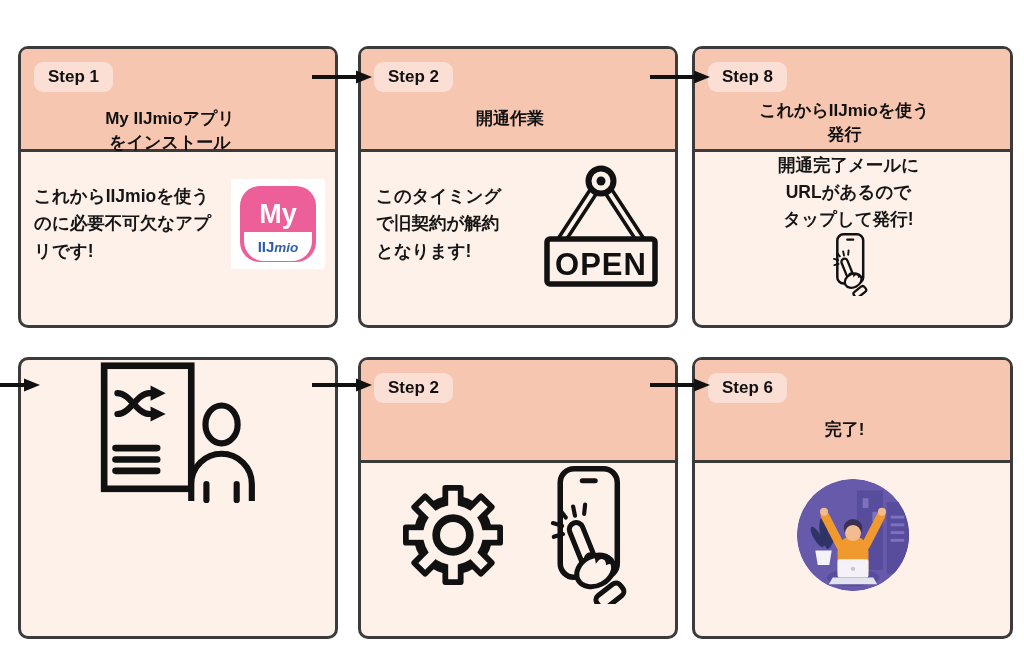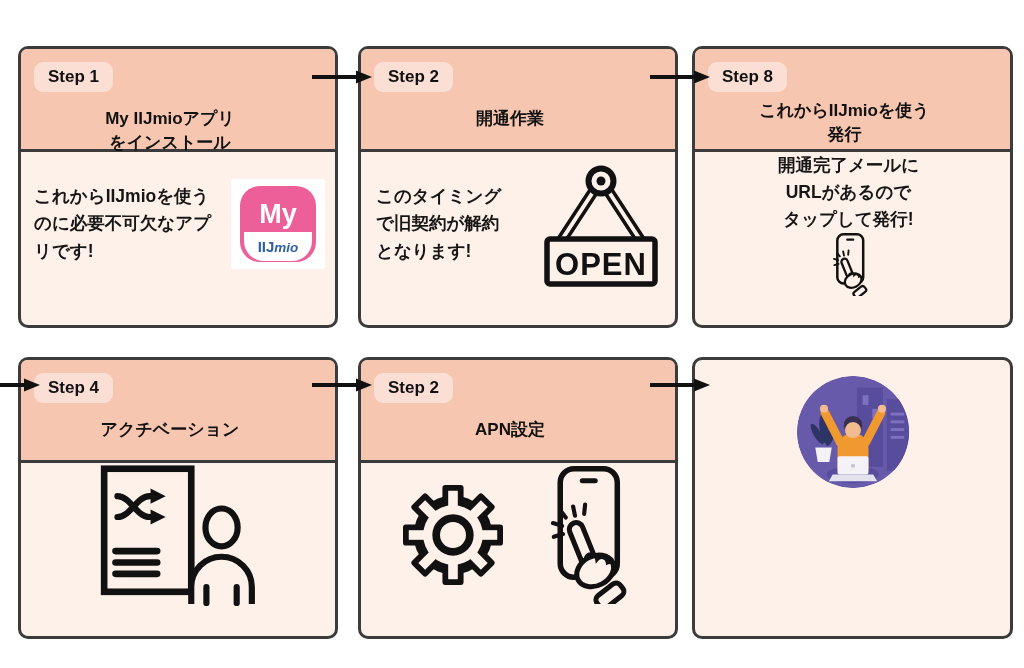--- a/index.html
+++ b/index.html
@@ -125,24 +125,20 @@
           </g>
         <path d="M50,99 a6.5,6.5 0 0 1 12,2.5 a6.5,6.5 0 0 1 11.5,3.5 a6.5,6.5 0 0 1 9,6" class="st-ink" stroke-width="4"></path>
         <g transform="translate(76,141) rotate(-38)">
             <rect x="-16" y="-8" width="32" height="16" rx="6" class="hollow" stroke-width="5.5"></rect>
           </g>
       </svg>
     </div>
   </section>
 
   <section class="card" style="left:18px;top:357px;width:320px;">
-    <header class="card-header">
-      <span class="badge">Step 4</span>
-      <h2 class="card-title">アクチベーション</h2>
-    </header>
     <div class="card-body body-4">
       <svg width="182" height="142" viewBox="0 0 180 150">
         <rect x="12" y="5" width="92" height="130" class="st-ink" stroke-width="7"></rect>
         <path d="M26,34 C40,34 46,56 60,56 L63,56" class="st-ink" stroke-width="6.5"></path>
         <polygon points="61,48 77,56 61,64" class="fill-ink"></polygon>
         <path d="M26,56 C40,56 46,34 60,34 L63,34" class="st-ink" stroke-width="6.5"></path>
         <polygon points="61,26 77,34 61,42" class="fill-ink"></polygon>
         <line x1="24" y1="92" x2="68" y2="92" class="st-ink" stroke-width="7"></line>
         <line x1="24" y1="104" x2="68" y2="104" class="st-ink" stroke-width="7"></line>
         <line x1="24" y1="116" x2="68" y2="116" class="st-ink" stroke-width="7"></line>
@@ -150,21 +146,20 @@
         <ellipse cx="136" cy="67" rx="17" ry="20" class="hollow" stroke-width="6.5"></ellipse>
         <line x1="120" y1="130" x2="120" y2="147" class="st-ink" stroke-width="6.5"></line>
         <line x1="152" y1="130" x2="152" y2="147" class="st-ink" stroke-width="6.5"></line>
       </svg>
     </div>
   </section>
 
   <section class="card" style="left:358px;top:357px;width:320px;">
     <header class="card-header">
       <span class="badge">Step 2</span>
-      <h2 class="card-title">APN設定</h2>
     </header>
     <div class="card-body body-5">
       <svg width="100" height="100" viewBox="-52 -52 104 104">
         <g class="fill-ink">
           <g transform="rotate(0)">
               <rect x="-11" y="-52" width="22" height="24" rx="3"></rect>
             </g>
           <g transform="rotate(45)">
               <rect x="-11" y="-52" width="22" height="24" rx="3"></rect>
             </g>
@@ -233,20 +228,24 @@
           </g>
         <path d="M50,99 a6.5,6.5 0 0 1 12,2.5 a6.5,6.5 0 0 1 11.5,3.5 a6.5,6.5 0 0 1 9,6" class="st-ink" stroke-width="4"></path>
         <g transform="translate(76,141) rotate(-38)">
             <rect x="-16" y="-8" width="32" height="16" rx="6" class="hollow" stroke-width="5.5"></rect>
           </g>
       </svg>
     </div>
   </section>
 
   <section class="card" style="left:692px;top:357px;width:321px;">
+    <header class="card-header">
+      <span class="badge">Step 6</span>
+      <h2 class="card-title">完了!</h2>
+    </header>
     <div class="card-body body-6">
       <svg width="116" height="116" viewBox="0 0 120 120">
         <defs>
             <clipPath id="circ">
               <circle cx="60" cy="60" r="58"></circle>
             </clipPath>
           </defs>
         <g clip-path="url(#circ)">
           <circle cx="60" cy="60" r="58" fill="var(--illus-purple)"></circle>
           <rect x="64" y="14" width="27" height="82" fill="var(--illus-purple-dark)"></rect>

